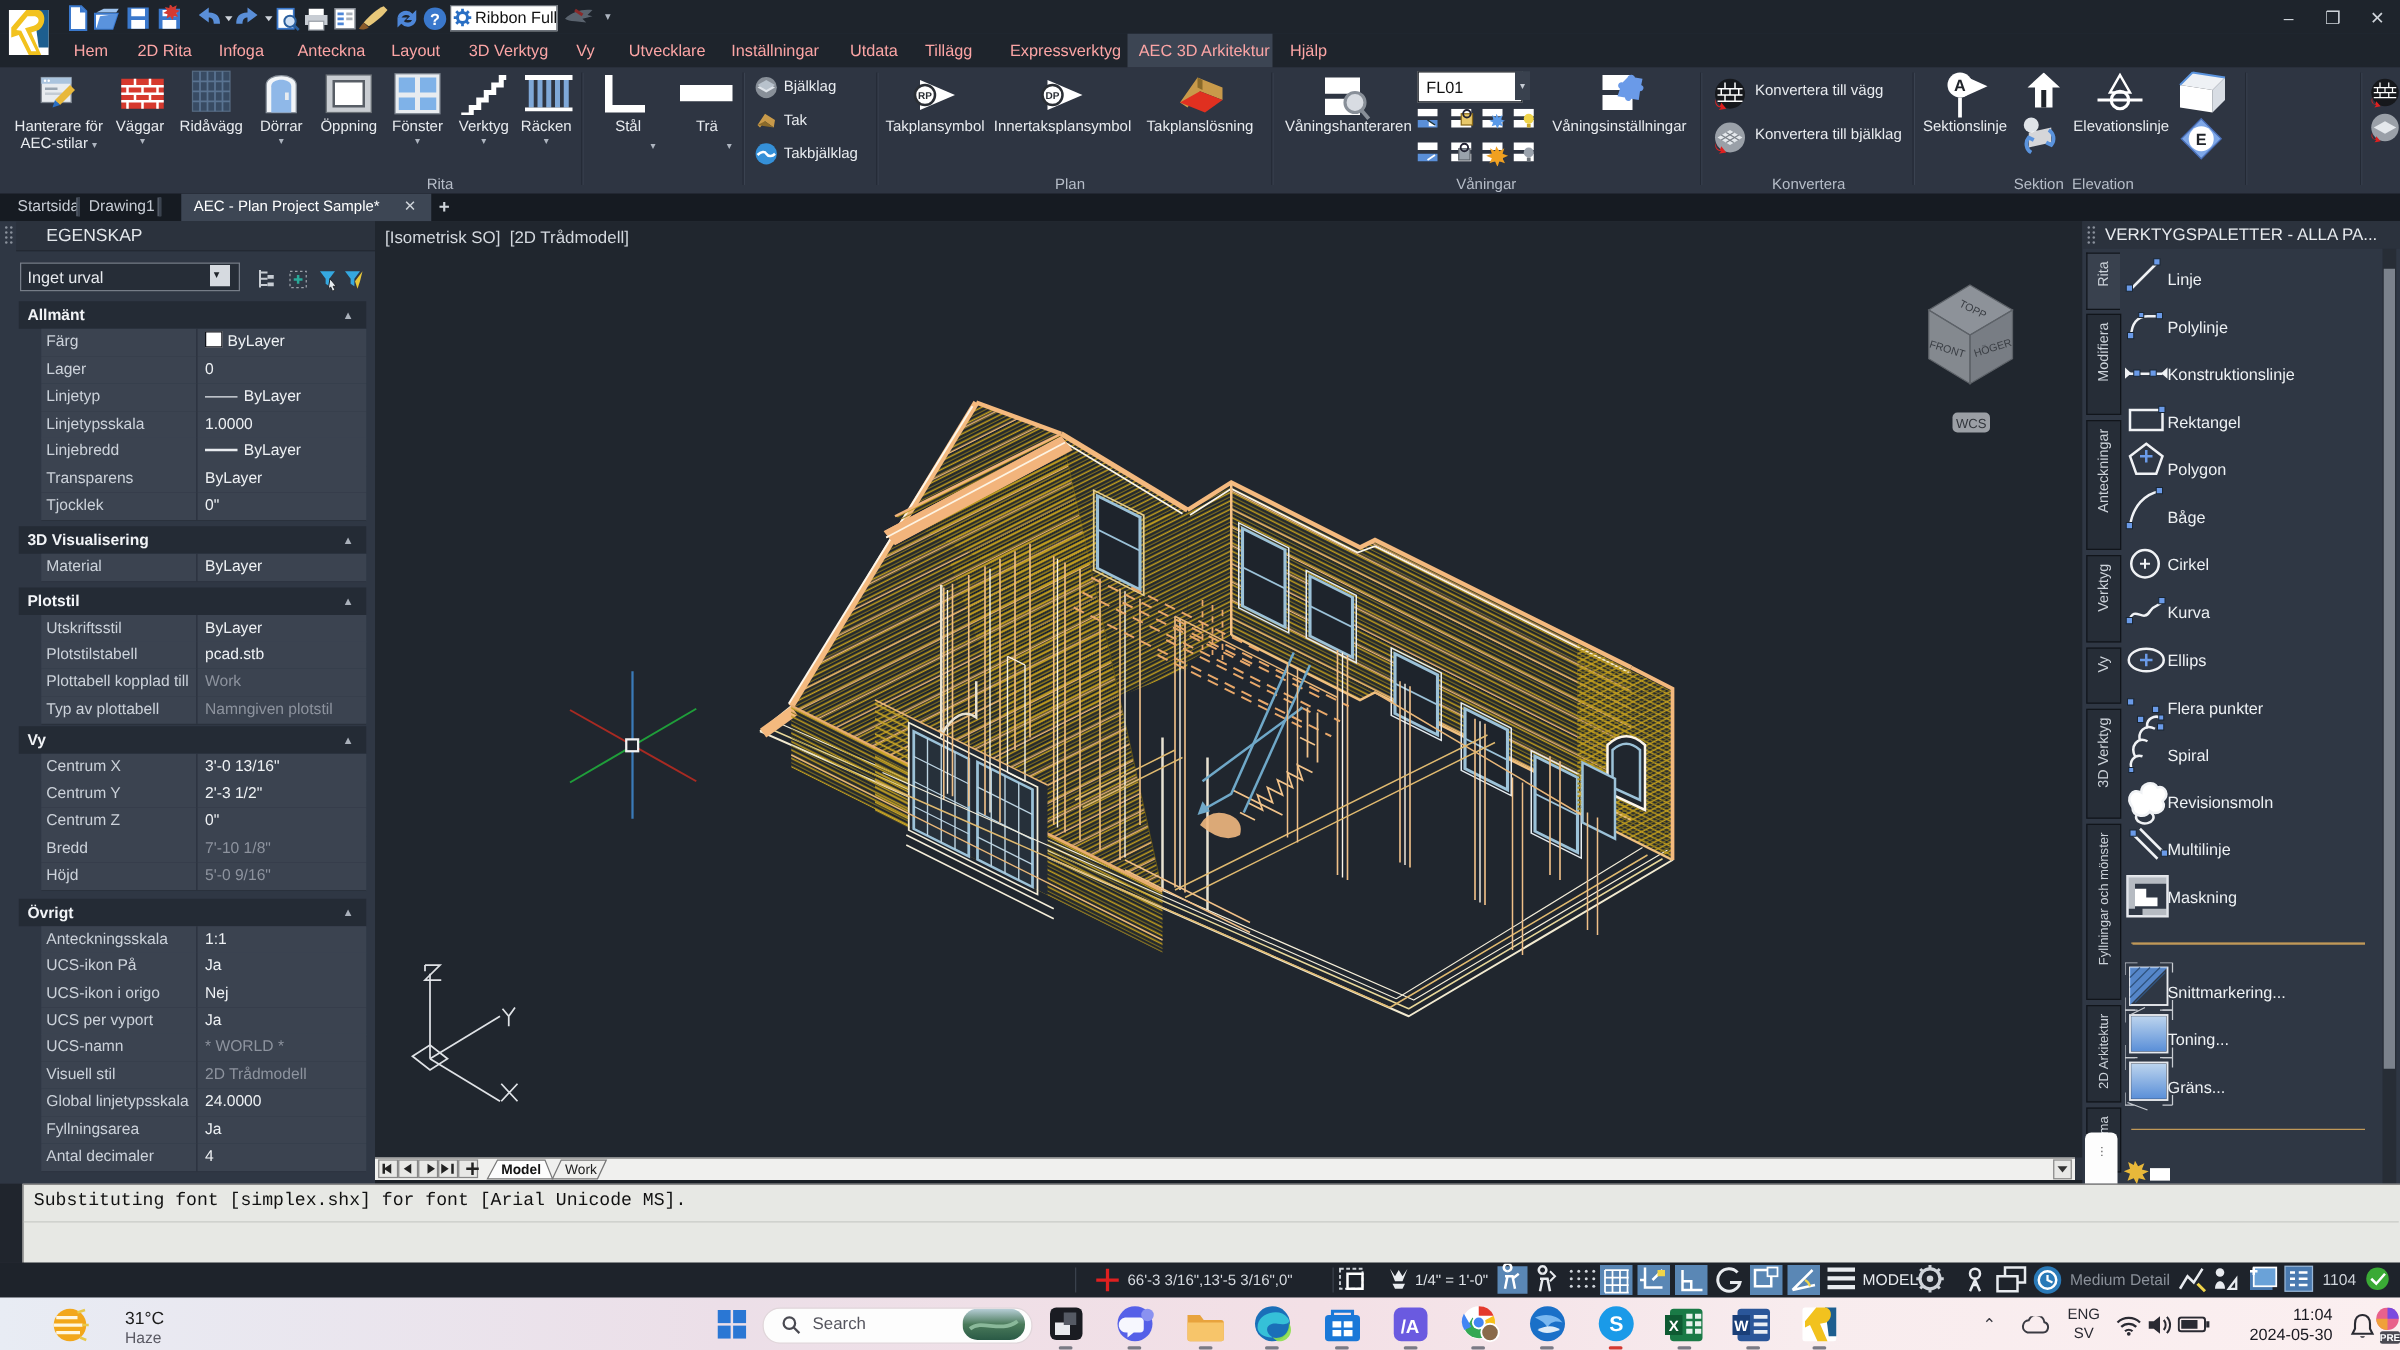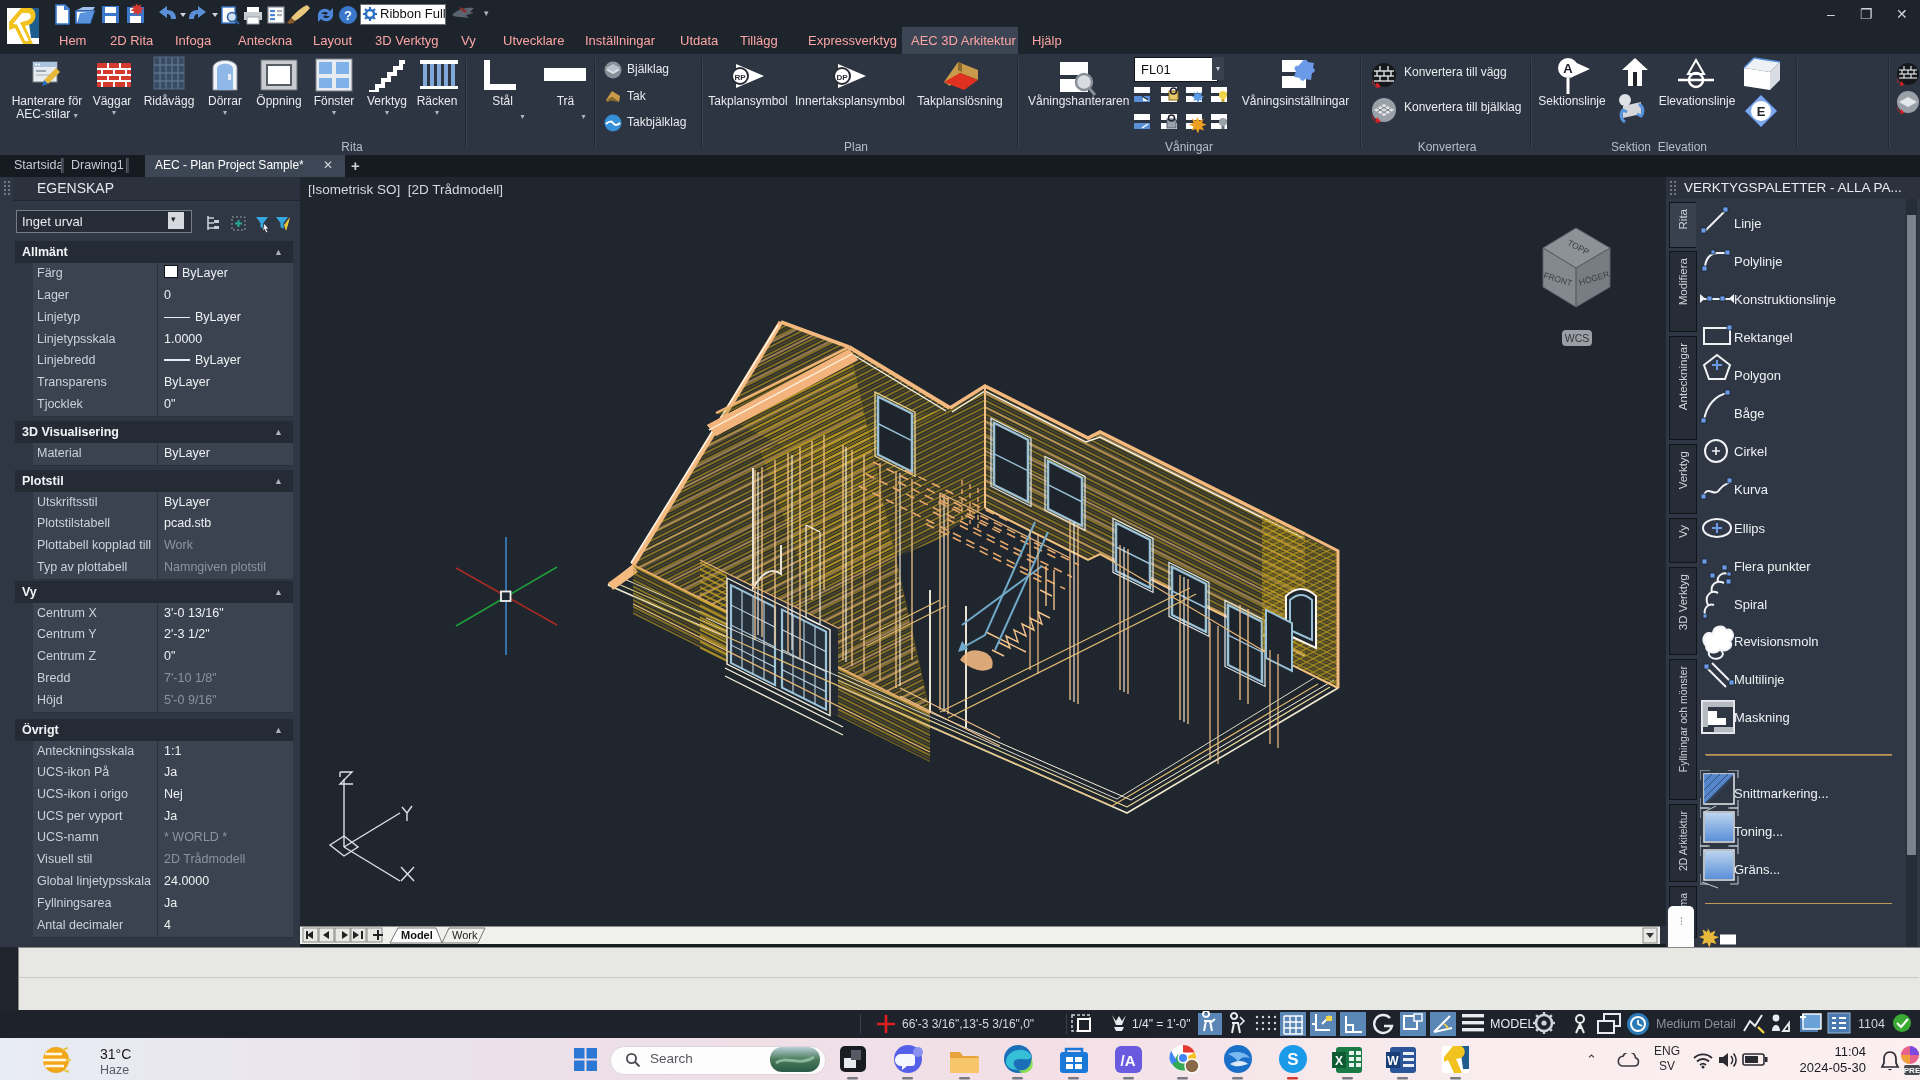--- a/index.html
+++ b/index.html
@@ -968,20 +968,21 @@
   <svg class="abs" style="left:1698px;top:926px;" width="40" height="21" viewBox="0 0 40 20">
       <path d="M10 2 l2.5 4.5 5-2.5 -2 5 5.5 1.5 -5 2.5 2.5 4.5 -5.5-1.5 -1.5 5 -2.5-5 -5 2 2-5.5 -5-2 5-2 -1.5-5.5 4.5 2.5 Z" fill="#e8b83a"></path>
       <rect x="22" y="8" width="16" height="10" fill="#fff"></rect>
     </svg>
 
   <div class="abs" style="left:1906px;top:199px;width:11px;height:748px;background:#272d36;"></div>
   <div class="abs" style="left:1907px;top:215px;width:9px;height:640px;background:#7b828c;"></div>
   <div class="abs" id="cmdarea"></div>
   <div class="abs" id="cmdbox"></div>
   <div class="abs" style="left:19px;top:977px;width:1900px;height:1px;background:#c9cac6;"></div>
+  <div class="abs" id="cmdtext1">Substituting font [simplex.shx] for font [Arial Unicode MS].</div>
   <div class="abs" id="cmdtext2">Command:</div>
   <div class="abs" id="statusbar"></div>
   <div class="abs" style="left:860px;top:1014px;width:1px;height:20px;background:#3a414c;"></div>
   <div class="abs" style="left:1066px;top:1014px;width:1px;height:20px;background:#3a414c;"></div>
   <svg class="abs" style="left:875px;top:1013px;" width="22" height="22" viewBox="0 0 22 22">
       <path d="M11 2 V20 M2 11 H20" stroke="#e02020" stroke-width="2.6" fill="none"></path>
     </svg>
   <div class="sbtext" style="left:902px;">66'-3 3/16",13'-5 3/16",0"</div>
   <svg class="abs" style="left:1070px;top:1011px;" width="850" height="26" viewBox="0 0 850 26">
     <g font-family="Liberation Sans">

